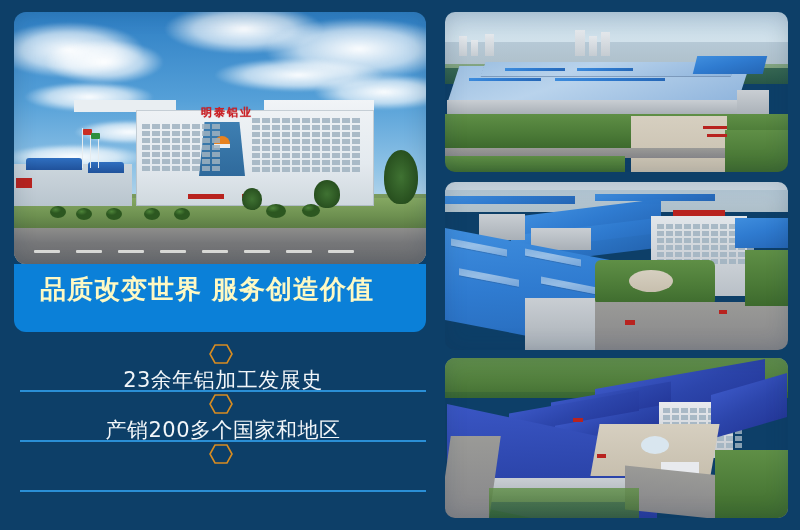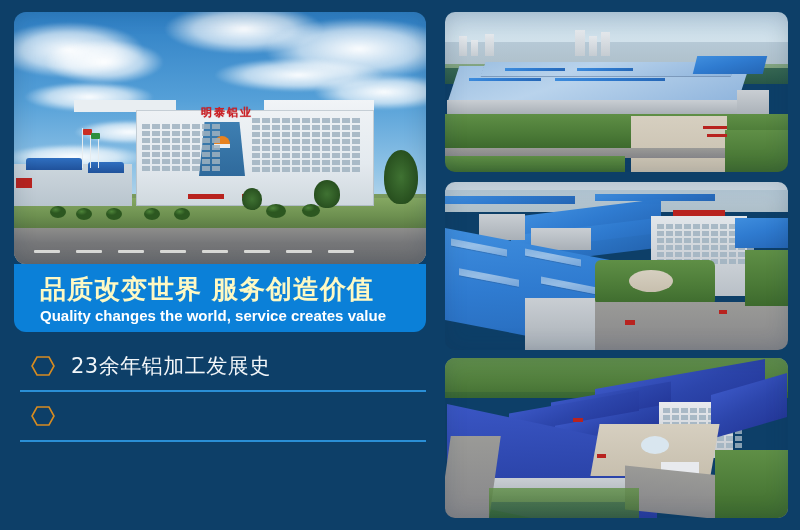--- a/index.html
+++ b/index.html
@@ -224,20 +224,21 @@
   }
   .feature-row {
     position: relative;
     height: 50px;
     display: flex;
     align-items: center;
     border-bottom: 2px solid #2a8fd6;
     margin-left: 6px;
     width: 406px;
     box-sizing: border-box;
+    flex-direction: column;
   }
   .hex-icon {
     width: 24px;
     height: 24px;
     margin-left: 11px;
     margin-right: 16px;
     flex: 0 0 auto;
   }
   .feature-text {
     font-size: 21px;
@@ -530,32 +531,37 @@
       <div class="bush" style="left:130px; top:196px; width:16px; height:12px;"></div>
       <div class="bush" style="left:160px; top:196px; width:16px; height:12px;"></div>
       <div class="bush" style="left:252px; top:192px; width:20px; height:14px;"></div>
       <div class="bush" style="left:288px; top:192px; width:18px; height:13px;"></div>
 
       <div class="vignette"></div>
     </div>
 
     <div class="banner">
       <div class="banner-cn">品质改变世界  服务创造价值</div>
-      <div class="banner-en">Quality changes the world, service creates value</div>
     </div>
 
     <div class="feature-list">
 
       <div class="feature-row">
         <svg class="hex-icon" viewBox="0 0 24 24">
           <polygon points="6,3 18,3 23,12 18,21 6,21 1,12" fill="none" stroke="#d88c20" stroke-width="1.6"></polygon>
         </svg>
         <span class="feature-text">23余年铝加工发展史</span>
       </div>
 
+      <div class="feature-row">
+        <svg class="hex-icon" viewBox="0 0 24 24">
+          <polygon points="6,3 18,3 23,12 18,21 6,21 1,12" fill="none" stroke="#d88c20" stroke-width="1.6"></polygon>
+        </svg>
+        <span class="feature-text">产销200多个国家和地区</span>
+      </div>
 
       <div class="feature-row">
         <svg class="hex-icon" viewBox="0 0 24 24">
           <polygon points="6,3 18,3 23,12 18,21 6,21 1,12" fill="none" stroke="#d88c20" stroke-width="1.6"></polygon>
         </svg>
       </div>
 
     </div>
   </div>
 

